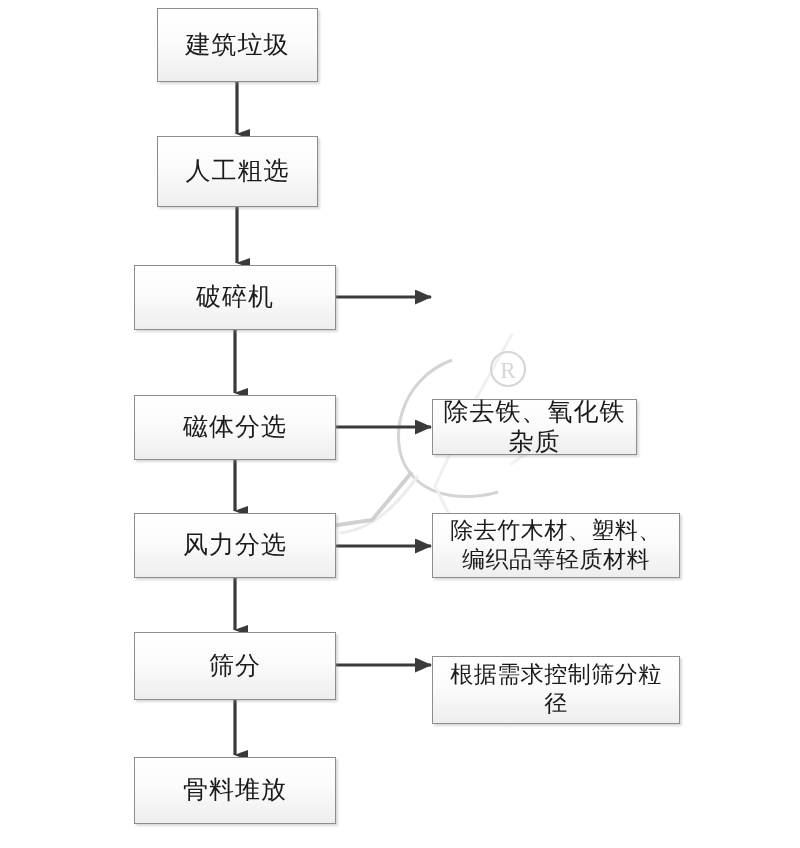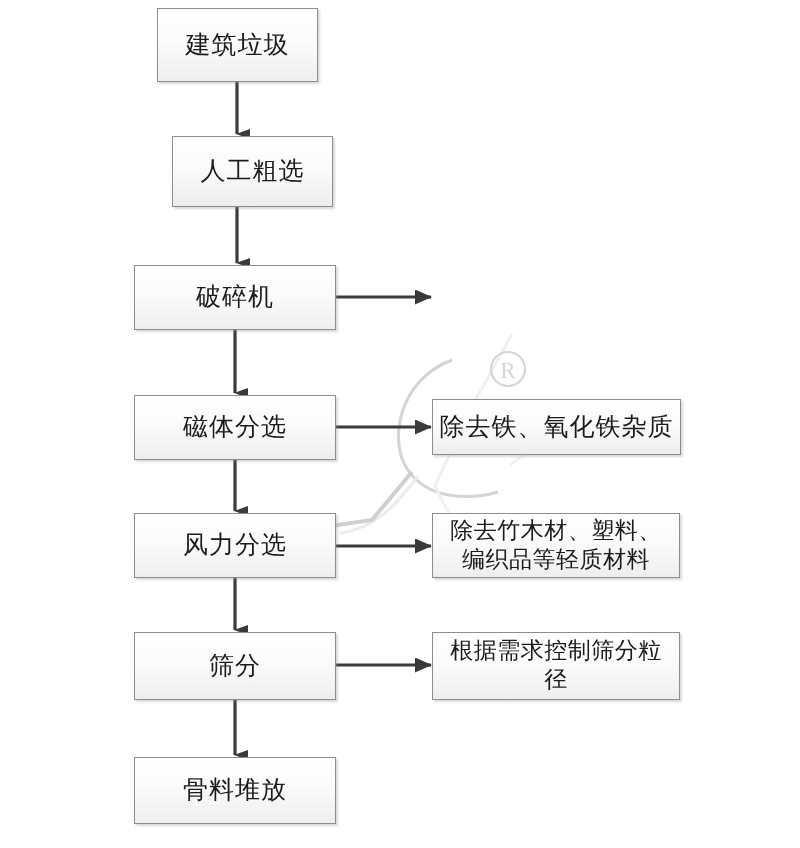--- a/index.html
+++ b/index.html
@@ -107,21 +107,21 @@
       <line x1="336" y1="427" x2="431" y2="427" marker-end="url(#arrowRight)"></line>
       <line x1="336" y1="546" x2="431" y2="546" marker-end="url(#arrowRight)"></line>
       <line x1="336" y1="665" x2="431" y2="665" marker-end="url(#arrowRight)"></line>
     </g>
   </svg>
 
   <div class="node" style="left:157px; top:8px; width:161px; height:74px;">
     <span class="node-text">建筑垃圾</span>
   </div>
 
-  <div class="node" style="left:157px; top:136px; width:161px; height:71px;margin-left:15px;">
+  <div class="node" style="left:157px; top:136px; width:161px; height:71px;">
     <span class="node-text">人工粗选</span>
   </div>
 
   <div class="node" style="left:134px; top:265px; width:202px; height:65px;">
     <span class="node-text">破碎机</span>
   </div>
 
   <div class="node" style="left:134px; top:395px; width:202px; height:65px;justify-content:center;">
     <span class="node-text">磁体分选</span>
   </div>
@@ -132,27 +132,27 @@
 
   <div class="node" style="left:134px; top:632px; width:202px; height:68px;">
     <span class="node-text">筛分</span>
   </div>
 
   <div class="node" style="left:134px; top:757px; width:202px; height:67px;">
     <span class="node-text">骨料堆放</span>
   </div>
 
 
-  <div class="node" style="left:432px; top:399px; width:249px; height:56px;">
+  <div class="node" style="left:432px; top:399px; width:205px; height:56px;">
     <span class="node-text">除去铁、氧化铁杂质</span>
   </div>
 
   <div class="node two-line" style="left:432px; top:513px; width:248px; height:65px;">
     <span class="node-text">除去竹木材、塑料、
 编织品等轻质材料</span>
   </div>
 
-  <div class="node two-line" style="left:432px; top:632px; width:248px; height:68px;">
+  <div class="node two-line" style="left:432px; top:656px; width:248px; height:68px;">
     <span class="node-text">根据需求控制筛分粒
 径</span>
   </div>
 
 </div>
 
 </body></html>

